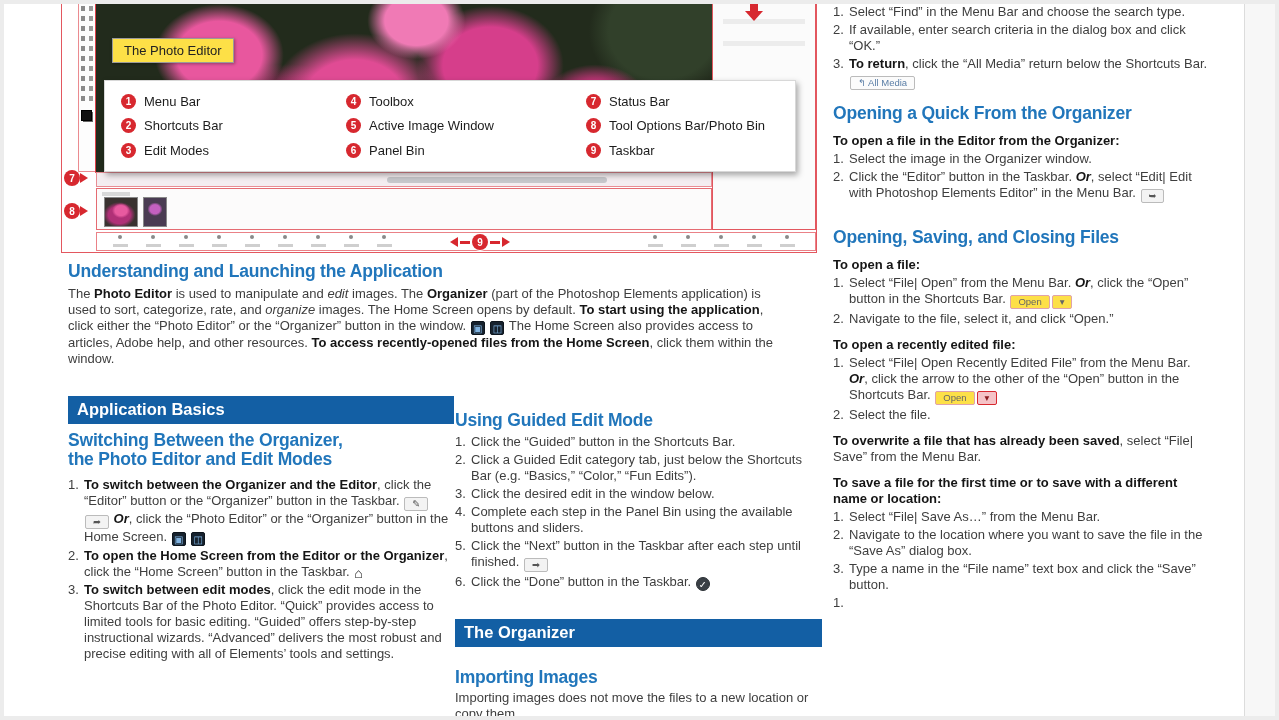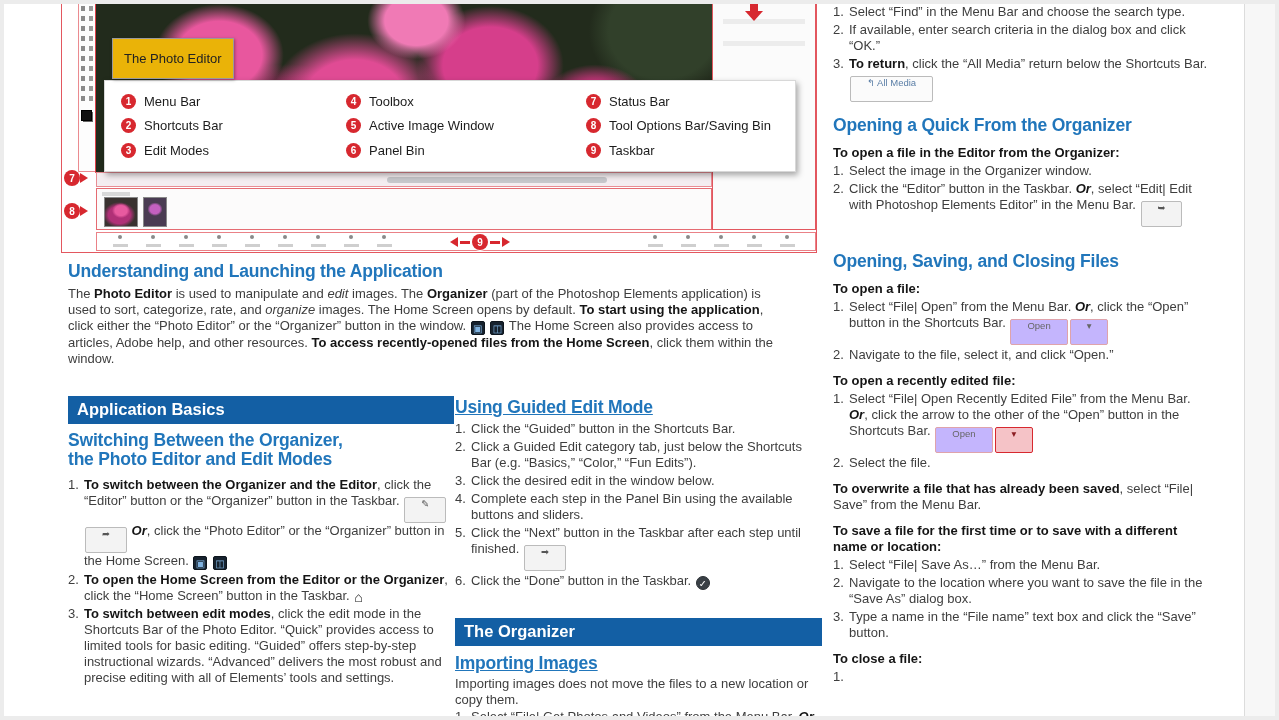--- a/index.html
+++ b/index.html
@@ -22,21 +22,21 @@
     background:
       radial-gradient(70px 55px at 52% 12%, #f07ab5 0 45%, rgba(0,0,0,0) 70%),
       radial-gradient(95px 75px at 20% 32%, #e8579e 0 45%, rgba(0,0,0,0) 68%),
       radial-gradient(120px 95px at 42% 58%, #e04b94 0 42%, rgba(0,0,0,0) 70%),
       radial-gradient(105px 85px at 64% 38%, #d63e8b 0 45%, rgba(0,0,0,0) 70%),
       radial-gradient(85px 65px at 81% 62%, #c23579 0 40%, rgba(0,0,0,0) 65%),
       radial-gradient(140px 110px at 31% 82%, #b82d72 0 40%, rgba(0,0,0,0) 70%),
       radial-gradient(90px 80px at 92% 18%, #31402a 0 60%, rgba(0,0,0,0) 82%),
       #222b1c;
   }
-  .pe-label { position:absolute; left:50px; top:38px; background:#eab308; border:1px solid #9a9a9a; box-shadow:1px 1px 3px rgba(0,0,0,.35); color:#222; font-size:13px; padding:12px 11px; z-index:6; }
+  .pe-label { position:absolute; left:50px; top:38px; background:#fde047; border:1px solid #9a9a9a; box-shadow:1px 1px 3px rgba(0,0,0,.35); color:#222; font-size:13px; padding:4px 11px; z-index:6; }
   .legend { position:absolute; left:42px; top:80px; width:692px; height:92px; background:#fff; box-shadow:2px 3px 6px rgba(0,0,0,.35); border:1px solid #d8d8d8; z-index:5;
     display:grid; grid-template-columns:225px 240px auto; grid-template-rows:repeat(3,1fr); grid-auto-flow:column; align-items:center; padding:8px 16px; font-size:13px; color:#1c1c1c; }
   .lg-item { display:flex; align-items:center; gap:8px; }
   .cnum { width:15px; height:15px; min-width:15px; border-radius:50%; background:#d7282f; color:#fff; font-size:10px; font-weight:bold; display:flex; align-items:center; justify-content:center; }
   .statusbar { position:absolute; left:34px; top:172px; width:616px; height:15px; background:#f4edf0; border:1px solid rgba(220,45,55,.5); }
   .scrub { position:absolute; left:290px; top:4px; width:220px; height:6px; background:#c7c7cb; border-radius:3px; }
   .bin { position:absolute; left:34px; top:188px; width:616px; height:42px; background:#fcfbfb; border:1px solid rgba(220,45,55,.7); }
   .bin-tag { position:absolute; left:5px; top:3px; width:28px; height:4px; background:#d9d9d9; }
   .thumb { position:absolute; top:9px; height:28px; outline:1px solid #888;
     background: radial-gradient(12px 10px at 50% 45%, #e85aa0 0 50%, rgba(0,0,0,0) 75%), radial-gradient(20px 16px at 45% 60%, #b03077 0 55%, rgba(0,0,0,0) 80%), #3a3230; }
@@ -66,37 +66,37 @@
   .hblue { color:#2176bb; font-weight:bold; font-size:17.5px; line-height:19px; letter-spacing:-0.2px; white-space:pre-line; }
   .bar { background:#135fa4; color:#fff; font-weight:bold; font-size:16.5px; padding:4px 9px 5px; }
   .body-txt, .itm-list li, .lead, .para { font-size:13px; line-height:16px; color:#3e3e3e; }
   .b { font-weight:bold; color:#151515;margin-top:38px; }
   .i { font-style:italic; }
   .lead { margin:10px 0 1px; }
   .para { margin:10px 0 0; }
   .itm-list { list-style:none; margin:2px 0 0; padding:0; }
   .itm-list li { position:relative; padding-left:16px; margin:0 0 2px; }
   .itm-list .num { position:absolute; left:0; top:0; }
-  .chip { display:inline-block; vertical-align:-2px; font-size:9.5px; line-height:12px; height:26px; border:1px solid #bbb; background:#f3f3f3; color:#555; padding:0 16px; border-radius:2px; margin:0 1px; }
+  .chip { display:inline-block; vertical-align:-2px; font-size:9.5px; line-height:12px; height:14px; border:1px solid #bbb; background:#f3f3f3; color:#555; padding:0 7px; border-radius:2px; margin:0 1px; }
   .chip.dark { background:#16222e; color:#7fb2e0; border-color:#0c141c; width:14px; height:14px; line-height:13px; text-align:center; padding:0; font-size:10px; }
   .chip.bare { border:none; background:none; color:#111; font-size:14px; font-weight:bold; padding:0; height:auto; line-height:13px; }
   .chip.rounddark { border-radius:50%; background:#3a4046; color:#fff; border-color:#2b3035; width:14px; height:14px; line-height:13px; text-align:center; padding:0; }
-  .chip.pink { border-color:#dfa3ab; background:#c4b5fd; color:#666;text-align:center; }
+  .chip.pink { border-color:#dfa3ab; background:#fde047; color:#666;text-align:center; }
   .chip.pinkfill { border-color:#d7282f; background:#f5c3c7; color:#8b1c22; }
   .chip.media { color:#5a7ea6; background:#fbfbfb; white-space:nowrap; }
 
   .intro-wrap { position:absolute; left:68px; top:262px; width:710px; }
   .intro-wrap .body-txt { margin-top:5px; }
   .col-left  { position:absolute; left:68px;  top:396px; width:386px; height:324px; overflow:hidden; }
   .col-left .hblue { margin-top:7px; }
   .col-left .itm-list { margin-top:8px; }
   .col-mid   { position:absolute; left:455px; top:390px; width:367px; height:330px; overflow:hidden; }
   .col-mid .itm-list { margin-top:4px; }
   .col-mid .bar { margin-top:28px; }
-  .col-mid .hblue { margin-top:8px;text-decoration:underline; }
+  .col-mid .hblue { margin-top:21px; }
   .col-mid .para { margin-top:3px; }
   .col-mid .itm-list.second { margin-top:1px; }
   .col-right { position:absolute; left:833px; top:2px; width:378px; height:716px; overflow:hidden; }
   .col-right .hblue.h1 { margin-top:14px; }
   .col-right .bar { margin-top:24px; }
   .col-right .hblue.h2 { margin-top:25px; }
 </style>
 </head>
 <body>
 
@@ -148,21 +148,21 @@
       <div class="lg-item">
         <span class="cnum">6</span>
         <span>Panel Bin</span>
       </div>
       <div class="lg-item">
         <span class="cnum">7</span>
         <span>Status Bar</span>
       </div>
       <div class="lg-item">
         <span class="cnum">8</span>
-        <span>Tool Options Bar/Saving Bin</span>
+        <span>Tool Options Bar/Photo Bin</span>
       </div>
       <div class="lg-item">
         <span class="cnum">9</span>
         <span>Taskbar</span>
       </div>
     </div>
   <div class="statusbar">
     <div class="scrub"></div>
   </div>
   <div class="bin">
@@ -264,17 +264,16 @@
       <li><span class="num">1.</span><span><span>Select “File| Open Recently Edited File” from the Menu Bar. </span><span class="b i">Or</span><span>, click the arrow to the other of the “Open” button in the Shortcuts Bar. </span><span class="chip pink">Open</span><span class="chip pinkfill">▾</span></span></li>
       <li><span class="num">2.</span><span><span>Select the file.</span></span></li>
     </ol>
   <div class="para"><span class="b">To overwrite a file that has already been saved</span><span>, select “File| Save” from the Menu Bar.</span></div>
   <div class="lead"><span class="b">To save a file for the first time or to save with a different name or location:</span></div>
   <ol class="itm-list">
       <li><span class="num">1.</span><span><span>Select “File| Save As…” from the Menu Bar.</span></span></li>
       <li><span class="num">2.</span><span><span>Navigate to the location where you want to save the file in the “Save As” dialog box.</span></span></li>
       <li><span class="num">3.</span><span><span>Type a name in the “File name” text box and click the “Save” button.</span></span></li>
     </ol>
-  <div class="lead"><span class="b">To close a file:</span></div>
   <ol class="itm-list">
       <li><span class="num">1.</span></li>
     </ol>
 </div>
 
 </body></html>

